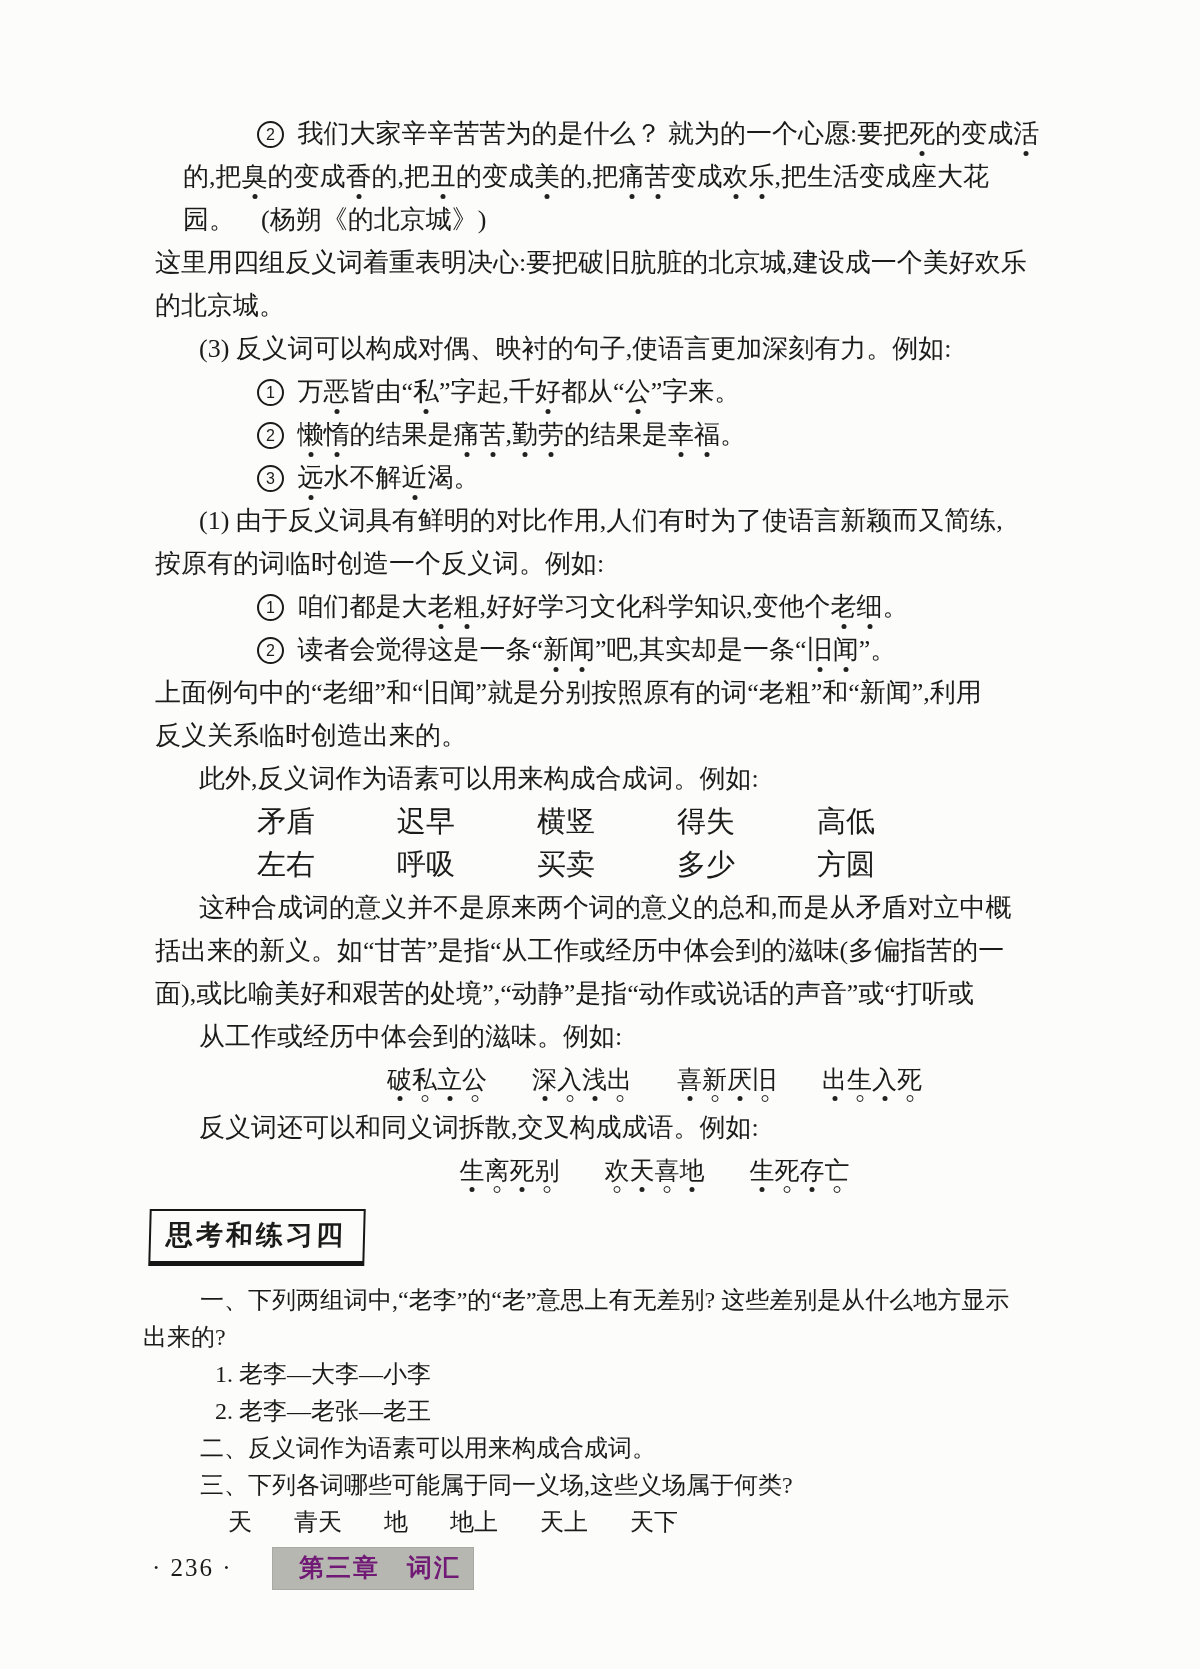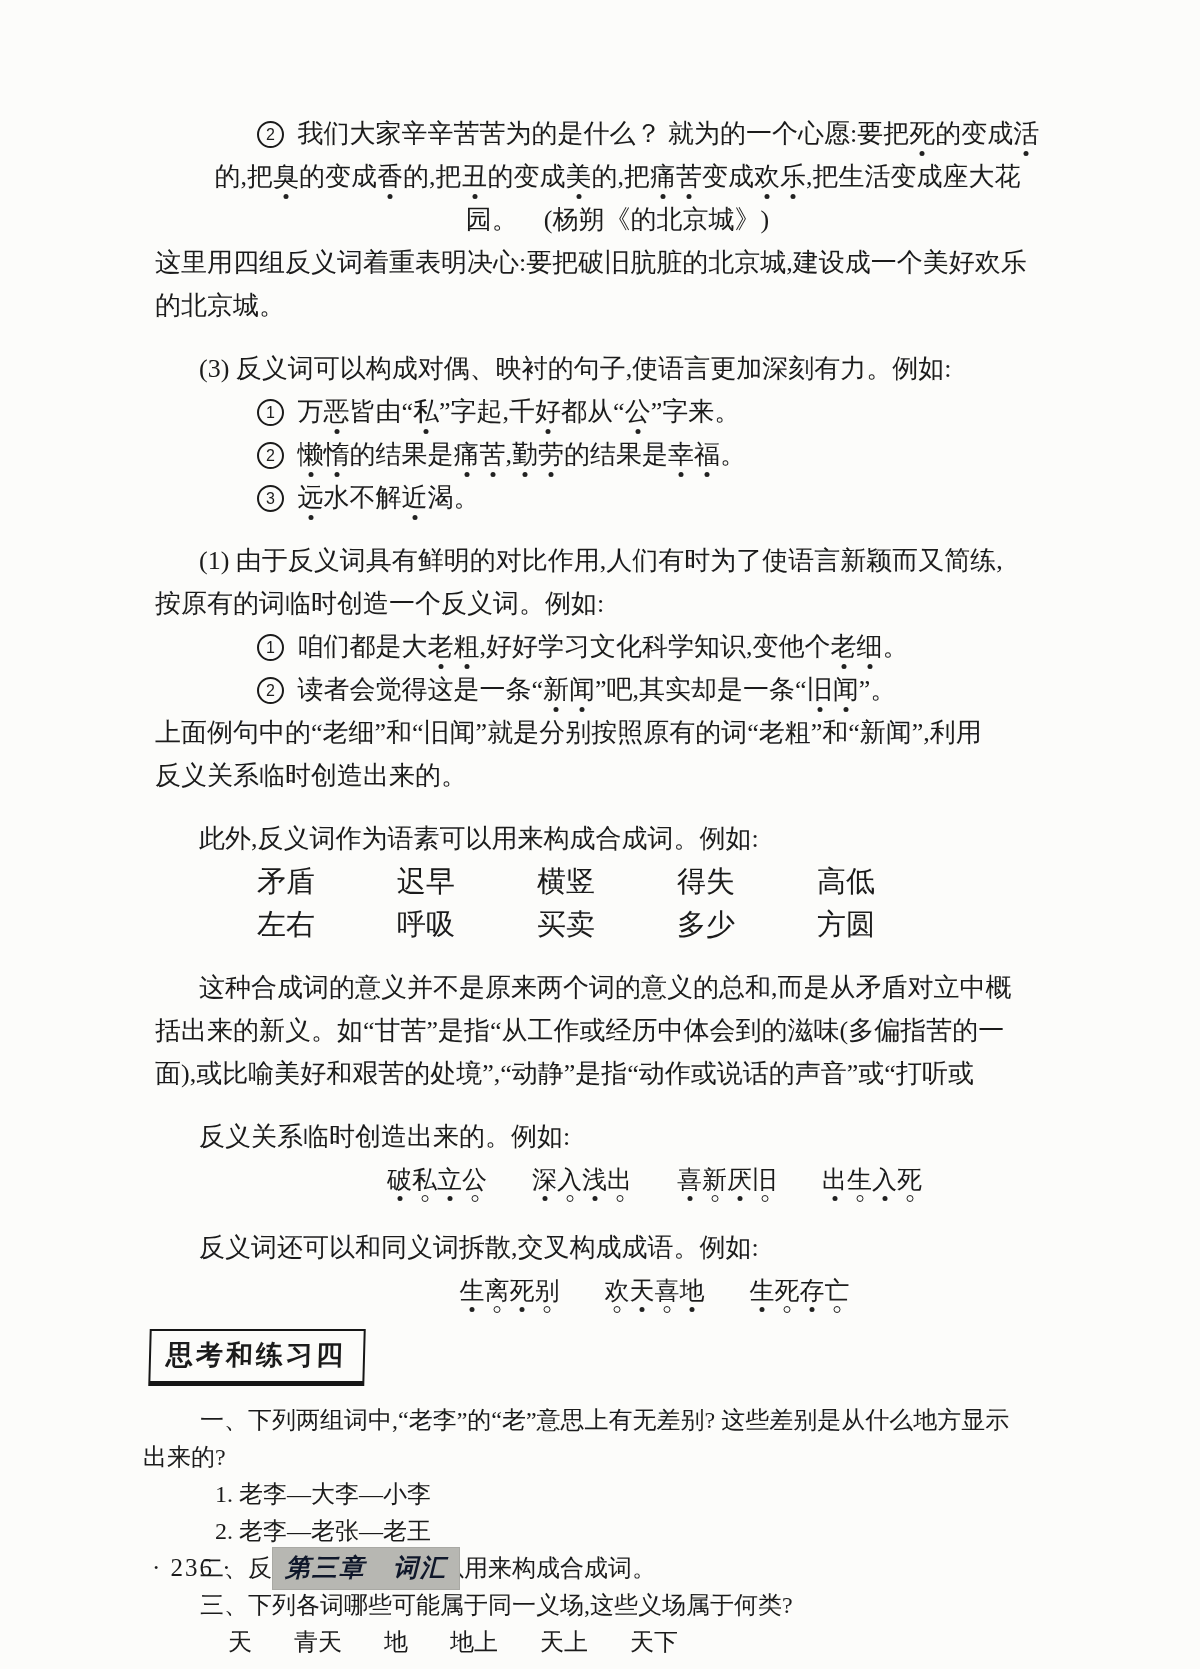--- a/index.html
+++ b/index.html
@@ -15,22 +15,22 @@
     overflow:hidden;
   }
   .line{
     white-space:nowrap;
     font-size:26px;
     line-height:43px;
     height:43px;
   }
   
   .ex1{padding-left:102px;}
-  .ex2{padding-left:28px;text-align:center;}
-  .pind{padding-left:44px;margin-top:20px;}
+  .ex2{padding-left:28px;}
+  .pind{padding-left:44px;}
   .words{padding-left:102px;font-size:29px;}
   .idioms{padding-left:102px;font-size:25px;height:48px;text-align:center;}
   .words .gap{display:inline-block;width:82px;}
   .idioms .gap{display:inline-block;width:45px;}
   
   .em{position:relative;display:inline-block;line-height:1;}
   .em.dot::after{
     content:"";position:absolute;left:50%;transform:translateX(-50%);
     bottom:-9px;width:5px;height:5px;border-radius:50%;background:#222;
   }
@@ -65,25 +65,24 @@
   .ewords{padding-left:85px;}
   .ewords .gap{display:inline-block;width:42px;}
   
   .footer{
     position:absolute;left:152px;top:1548px;
     font-size:25px;white-space:nowrap;
   }
   .pgnum{letter-spacing:2px;}
   .chap{
     display:inline-block;margin-left:34px;
-    background:#b7b7b2;color:#0f172a;
-    padding:3px 12px 5px 12px;
+    background:#b7b7b2;color:#701a75;
+    padding:3px 12px 5px 26px;
     font-weight:bold;letter-spacing:2px;
     box-shadow:0 0 0 1px #a9a9a4;
-    font-style:italic;
   }
 </style>
 </head>
 <body>
 
 <div class="page">
 
   <div id="main-text">
       <div class="line ex1"><span class="circnum">2</span> 我们大家辛辛苦苦为的是什么？ 就为的一个心愿:要把<span class="em dot">死</span>的变成<span class="em dot">活</span></div>
       <div class="line ex2">的,把<span class="em dot">臭</span>的变成<span class="em dot">香</span>的,把<span class="em dot">丑</span>的变成<span class="em dot">美</span>的,把<span class="em dot">痛</span><span class="em dot">苦</span>变成<span class="em dot">欢</span><span class="em dot">乐</span>,把生活变成座大花</div>
@@ -99,21 +98,21 @@
       <div class="line ex1"><span class="circnum">1</span> 咱们都是大<span class="em dot">老</span><span class="em dot">粗</span>,好好学习文化科学知识,变他个<span class="em dot">老</span><span class="em dot">细</span>。</div>
       <div class="line ex1"><span class="circnum">2</span> 读者会觉得这是一条“<span class="em dot">新</span><span class="em dot">闻</span>”吧,其实却是一条“<span class="em dot">旧</span><span class="em dot">闻</span>”。</div>
       <div class="line body">上面例句中的“老细”和“旧闻”就是分别按照原有的词“老粗”和“新闻”,利用</div>
       <div class="line body">反义关系临时创造出来的。</div>
       <div class="line pind">此外,反义词作为语素可以用来构成合成词。例如:</div>
       <div class="line words">矛盾<span class="gap"></span>迟早<span class="gap"></span>横竖<span class="gap"></span>得失<span class="gap"></span>高低</div>
       <div class="line words">左右<span class="gap"></span>呼吸<span class="gap"></span>买卖<span class="gap"></span>多少<span class="gap"></span>方圆</div>
       <div class="line pind">这种合成词的意义并不是原来两个词的意义的总和,而是从矛盾对立中概</div>
       <div class="line body">括出来的新义。如“甘苦”是指“从工作或经历中体会到的滋味(多偏指苦的一</div>
       <div class="line body">面),或比喻美好和艰苦的处境”,“动静”是指“动作或说话的声音”或“打听或</div>
-      <div class="line pind">反义关系临时创造出来的。例如:</div>
+      <div class="line pind">从工作或经历中体会到的滋味。例如:</div>
       <div class="line idioms"><span class="em dot">破</span><span class="em ring">私</span><span class="em dot">立</span><span class="em ring">公</span><span class="gap"></span><span class="em dot">深</span><span class="em ring">入</span><span class="em dot">浅</span><span class="em ring">出</span><span class="gap"></span><span class="em dot">喜</span><span class="em ring">新</span><span class="em dot">厌</span><span class="em ring">旧</span><span class="gap"></span><span class="em dot">出</span><span class="em ring">生</span><span class="em dot">入</span><span class="em ring">死</span></div>
       <div class="line pind">反义词还可以和同义词拆散,交叉构成成语。例如:</div>
       <div class="line idioms"><span class="em dot">生</span><span class="em ring">离</span><span class="em dot">死</span><span class="em ring">别</span><span class="gap"></span><span class="em ring">欢</span><span class="em dot">天</span><span class="em ring">喜</span><span class="em dot">地</span><span class="gap"></span><span class="em dot">生</span><span class="em ring">死</span><span class="em dot">存</span><span class="em ring">亡</span></div>
     </div>
 
   <div class="ex-box-wrap">
     <div class="ex-box">思考和练习四</div>
   </div>
 
   <div id="exercise" class="exercise">

